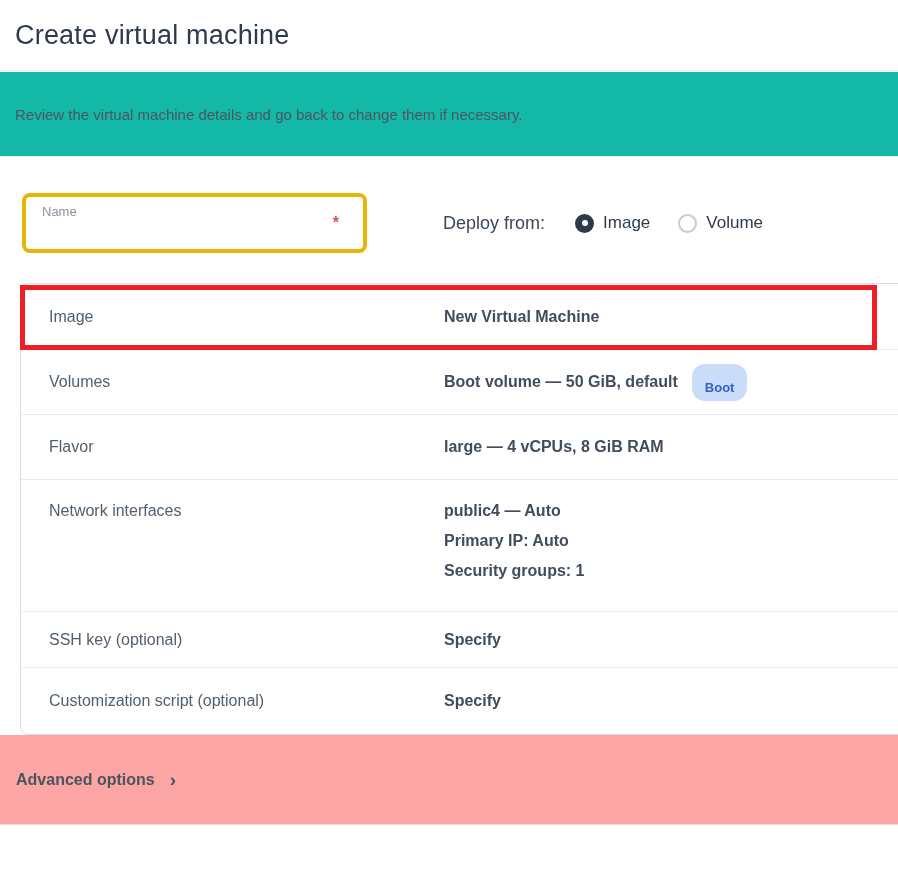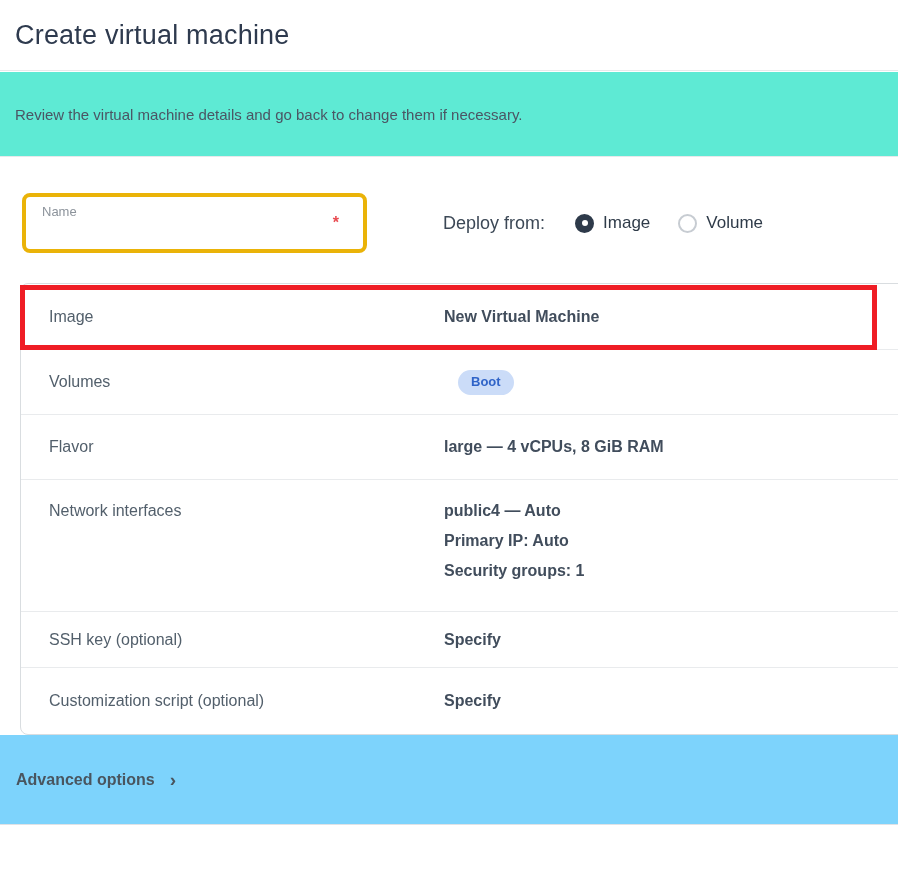--- a/index.html
+++ b/index.html
@@ -32,21 +32,21 @@
     font-weight: 400;
     color: #2e3a4e;
     letter-spacing: 0.2px;
   }
 
   
   .subtitle-band {
     position: absolute;
     top: 72px; left: 0; right: 0;
     height: 85px;
-    background: #5eead4;
+    background: #14b8a6;
     border-bottom: 1px solid #e7e9eb;
     display: flex;
     align-items: center;
   }
   .subtitle-text {
     padding-left: 15px;
     font-size: 15px;
     color: #4b5564;
   }
 
@@ -169,21 +169,21 @@
   .row-image   { height: 66px; }
   .row-volumes { height: 65px; }
   .row-flavor  { height: 65px; }
   .row-network { height: 132px; align-items: flex-start; padding-top: 16px; }
   .row-ssh     { height: 56px; }
   .row-script  { height: 66px; }
 
   .boot-badge {
     display: inline-block;
     margin-left: 14px;
-    padding: 4px 13px 5px 13px;
+    padding: 16px 13px 5px 13px;
     background: #cbdcf8;
     color: #3064c8;
     font-size: 13px;
     font-weight: 700;
     border-radius: 13px;
     line-height: 16px;
   }
 
   
   .highlight-rect {
@@ -193,21 +193,21 @@
     border: 5px solid #ef1d25;
     pointer-events: none;
     z-index: 5;
   }
 
   
   .footer-band {
     position: absolute;
     top: 735px; left: 0; right: 0;
     height: 90px;
-    background: #7dd3fc;
+    background: #fca5a5;
     border-bottom: 1px solid #dfe2e6;
     display: flex;
     align-items: center;
   }
   .advanced-options {
     display: flex;
     align-items: center;
     margin-left: 16px;
     cursor: pointer;
   }
@@ -259,20 +259,21 @@
     <div class="summary-row row-image">
       <div class="row-label">Image</div>
       <div class="row-value">
         <span class="value-line">New Virtual Machine</span>
       </div>
     </div>
 
     <div class="summary-row row-volumes">
       <div class="row-label">Volumes</div>
       <div class="row-value">
+        <span class="value-line">Boot volume — 50 GiB, default</span>
         <span class="boot-badge">Boot</span>
       </div>
     </div>
 
     <div class="summary-row row-flavor">
       <div class="row-label">Flavor</div>
       <div class="row-value">
         <span class="value-line">large — 4 vCPUs, 8 GiB RAM</span>
       </div>
     </div>

